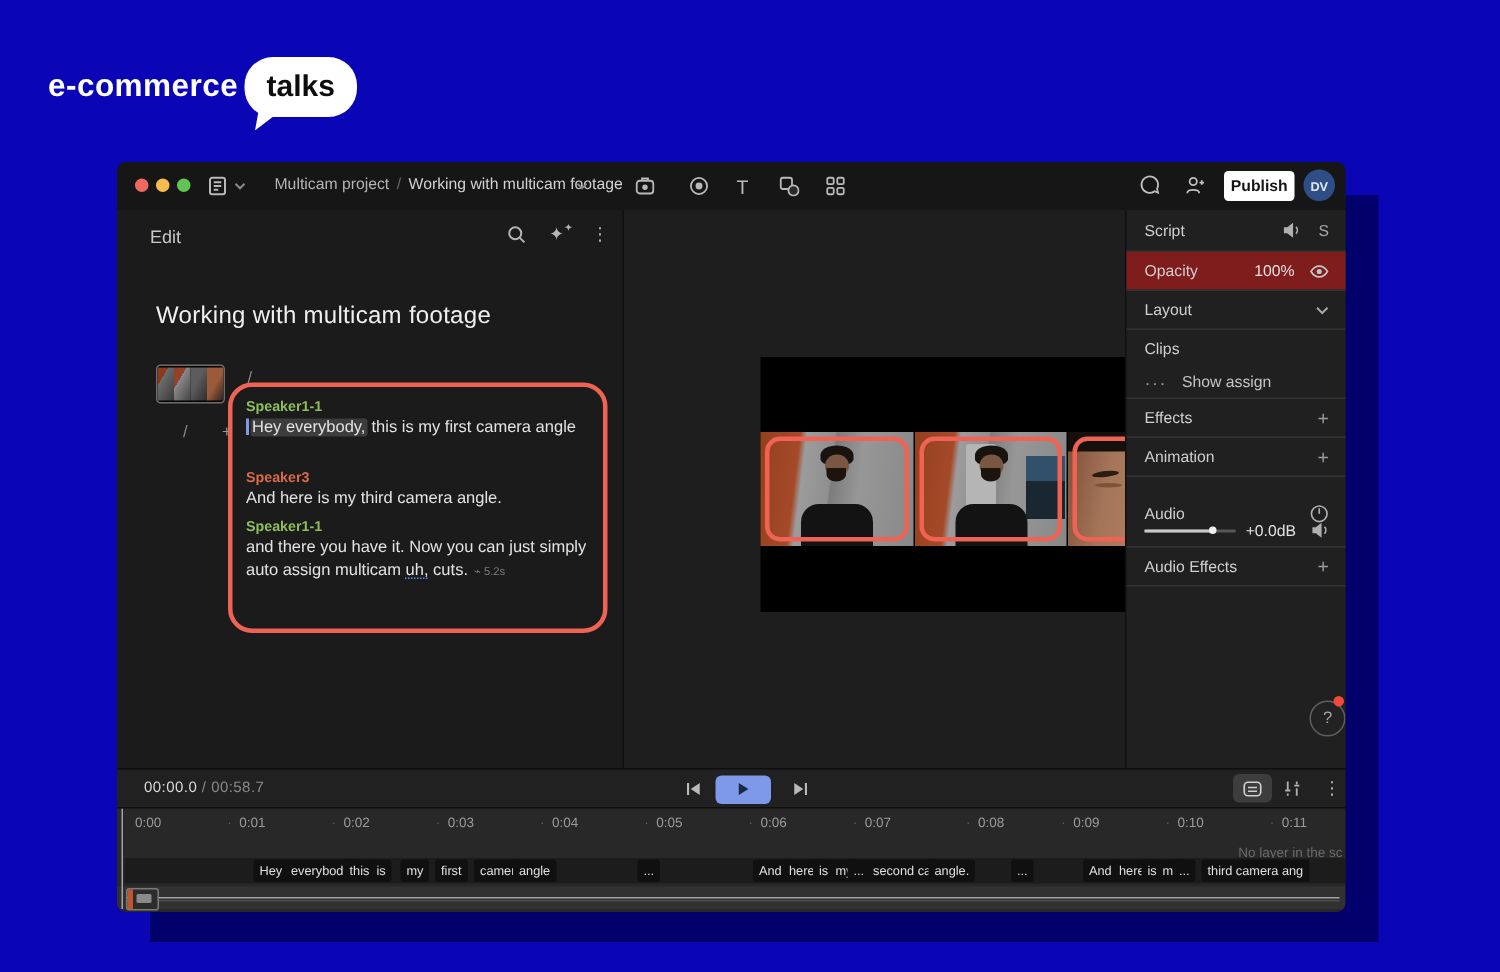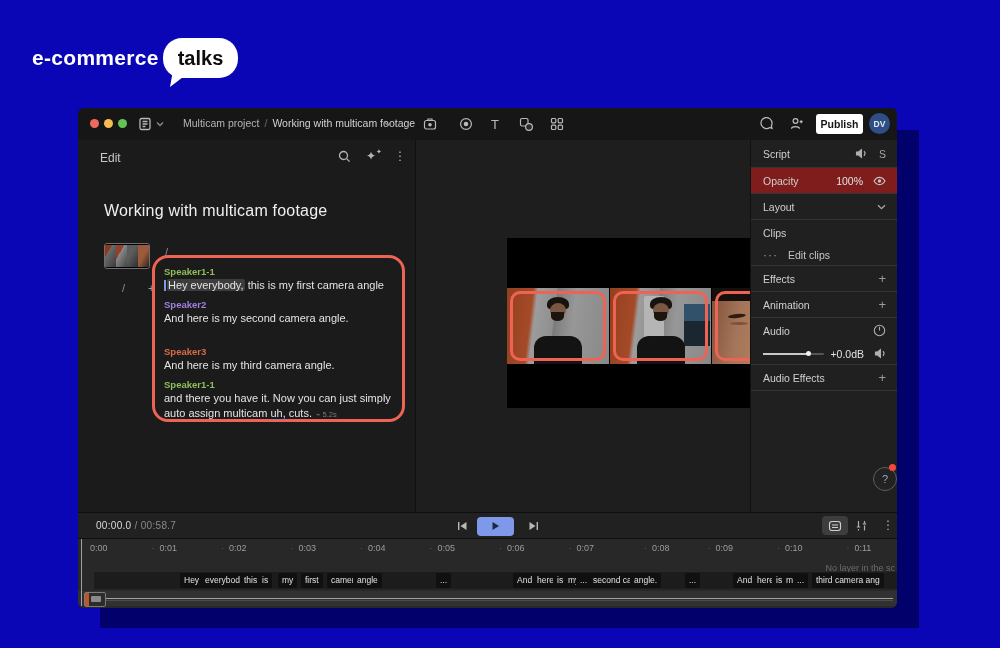--- a/index.html
+++ b/index.html
@@ -76,21 +76,21 @@
   .timecode{left:18px;top:7px;font-size:10px;color:#dadada;letter-spacing:.3px}
   .timecode .dim{color:#8a8a8a}
   .play-btn{left:399px;top:3.5px;width:37px;height:19px;background:#7e99ea;border-radius:4px;border:none;display:flex;align-items:center;justify-content:center;cursor:pointer}
   .t-icon{color:#b9b9b9}
   .tray-active{left:744px;top:3px;width:26px;height:19px;background:#3d3d3d;border-radius:4px}
   
   .timeline{left:0;top:430px;width:819px;height:70px;background:#282828;border-top:1px solid #0e0e0e;overflow:hidden}
   .tick{position:absolute;top:4px;font-size:9px;color:#9b9b9b}
   .tick:not(:first-child)::before{content:"·";position:absolute;left:-8px;color:#5e5e5e}
   .no-layer{right:2px;top:24px;font-size:9px;color:#6b6b6b;white-space:nowrap}
-  .word-track{left:16px;top:33px;width:819px;height:17px;background:#1c1c1c;overflow:hidden}
+  .word-track{left:5px;top:33px;width:819px;height:17px;background:#1c1c1c;overflow:hidden}
   .chip{position:absolute;top:1px;height:15px;line-height:15px;background:#101010;color:#e0e0e0;font-size:8.5px;padding:0 4px;border-radius:2px;white-space:nowrap}
   .media-track{left:0;top:52px;width:819px;height:15px;background:#313131}
   .wave{position:absolute;left:6px;right:4px;top:7px;height:1px;background:#a3a3a3}
   .wave2{position:absolute;left:6px;right:4px;top:9px;height:1px;background:#4c4c4c}
   .track-thumb{position:absolute;left:6px;top:1px;width:20px;height:13px;border:1px solid #7a7a7a;border-radius:2px;background:linear-gradient(90deg,#c0552c 0 4px,#2c2c2c 4px);overflow:hidden}
   .track-thumb::after{content:"";position:absolute;left:6px;top:3px;width:10px;height:6px;background:#8a8a8a;border-radius:1px}
   .playhead{left:3px;top:0;width:1px;height:67px;background:#c9c9c9;opacity:.75}
   svg{display:block}
 </style>
 </head>
@@ -199,24 +199,20 @@
     <span class="abs marker" style="left:87px;top:106px">/</span>
     <span class="abs marker" style="left:44px;top:142px">/</span>
     <span class="abs marker" style="left:70px;top:142px;color:#9a9a9a">+</span>
 
     <div class="abs red-box"></div>
 
     <div class="abs script-text">
       <div>
         <div class="sp-label" style="color: rgb(143, 191, 90);">Speaker1-1</div>
         <div class="sp-line"><span class="caret"></span><span class="hl">Hey everybody,</span><span> this is my first camera angle</span></div>
-      </div>
-      <div>
-        <div class="sp-label" style="color: rgb(160, 127, 224);">Speaker2</div>
-        <div class="sp-line">And here is my second camera angle.</div>
       </div>
       <div>
         <div class="sp-label" style="color: rgb(217, 106, 74); margin-top: 20px;">Speaker3</div>
         <div class="sp-line">And here is my third camera angle.</div>
       </div>
       <div>
         <div class="sp-label" style="color: rgb(143, 191, 90);">Speaker1-1</div>
         <div class="sp-line" style="margin-bottom:0">and there you have it. Now you can just simply</div>
         <div class="sp-line"><span>auto assign multicam </span><span class="dotted-u">uh,</span><span> cuts.</span><span class="gap-chip"><span>⌁</span> <span>5.2s</span></span></div>
       </div>
@@ -285,34 +281,34 @@
             <path d="M1 1.2l3.5 3.5L8 1.2"></path>
           </svg>
       </span>
     </div>
     <div class="abs insp-div" style="top:79px"></div>
     <div class="abs insp-row" style="top:80px;height:25px">
       <span class="lbl">Clips</span>
     </div>
     <div class="abs insp-row" style="top:104px;height:21px">
       <span class="ellipsis-glyph">···</span>
-      <span class="lbl" style="font-weight:400;color:#c4c4c4">Edit clips</span>
+      <span class="lbl" style="font-weight:400;color:#c4c4c4">Show assign</span>
     </div>
     <div class="abs insp-div" style="top:125px"></div>
     <div class="abs insp-row" style="top:126px;height:25px">
       <span class="lbl">Effects</span>
       <span class="plus-glyph">+</span>
     </div>
     <div class="abs insp-div" style="top:151px"></div>
     <div class="abs insp-row" style="top:152px;height:25px">
       <span class="lbl">Animation</span>
       <span class="plus-glyph">+</span>
     </div>
     <div class="abs insp-div" style="top:177px"></div>
-    <div class="abs insp-row" style="top:178px;height:25px">
+    <div class="abs insp-row" style="top:190px;height:25px">
       <span class="lbl">Audio</span>
       <span>
         <svg width="13" height="13" viewBox="0 0 13 13" fill="none" stroke="#b0b0b0" stroke-width="1.1">
             <circle cx="6.5" cy="6.5" r="5.2"></circle>
             <path d="M6.5 6.5V2.8"></path>
           </svg>
       </span>
     </div>
     <div class="abs insp-row" style="top:203px;height:21px">
       <span class="slider">

